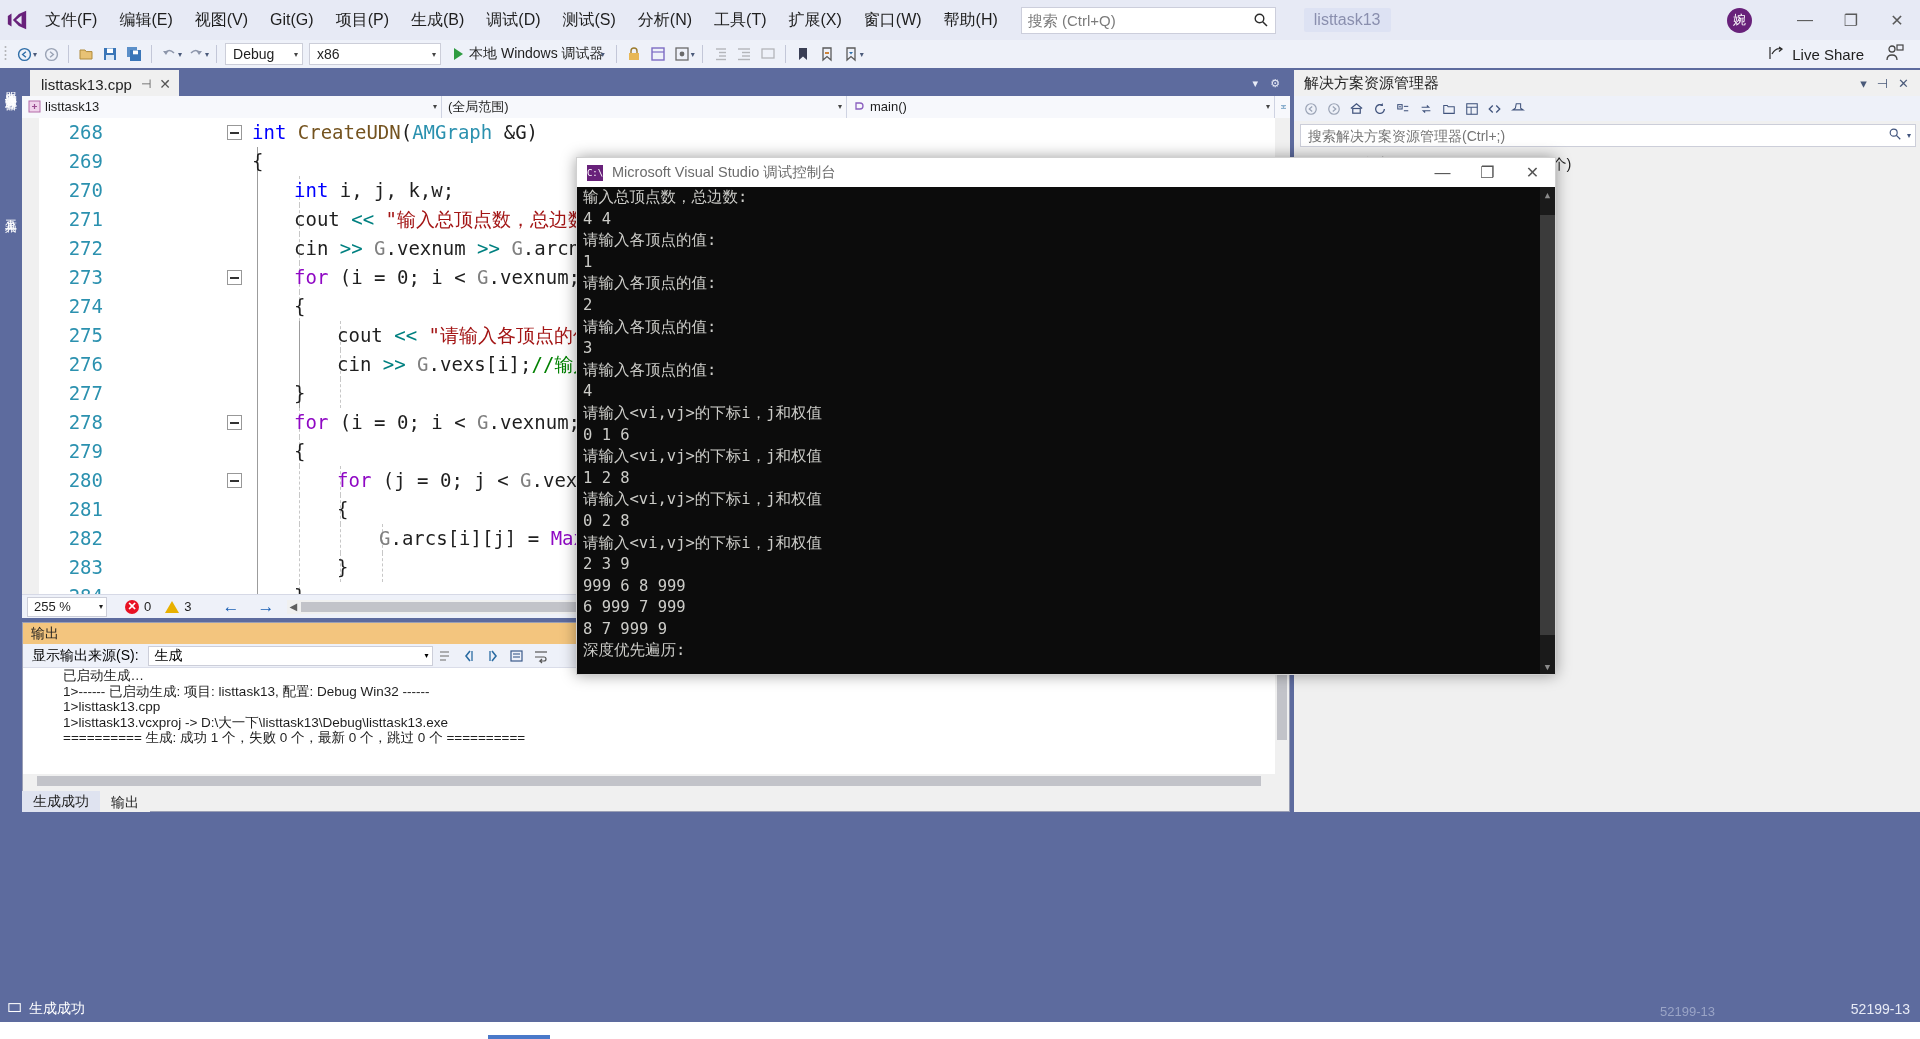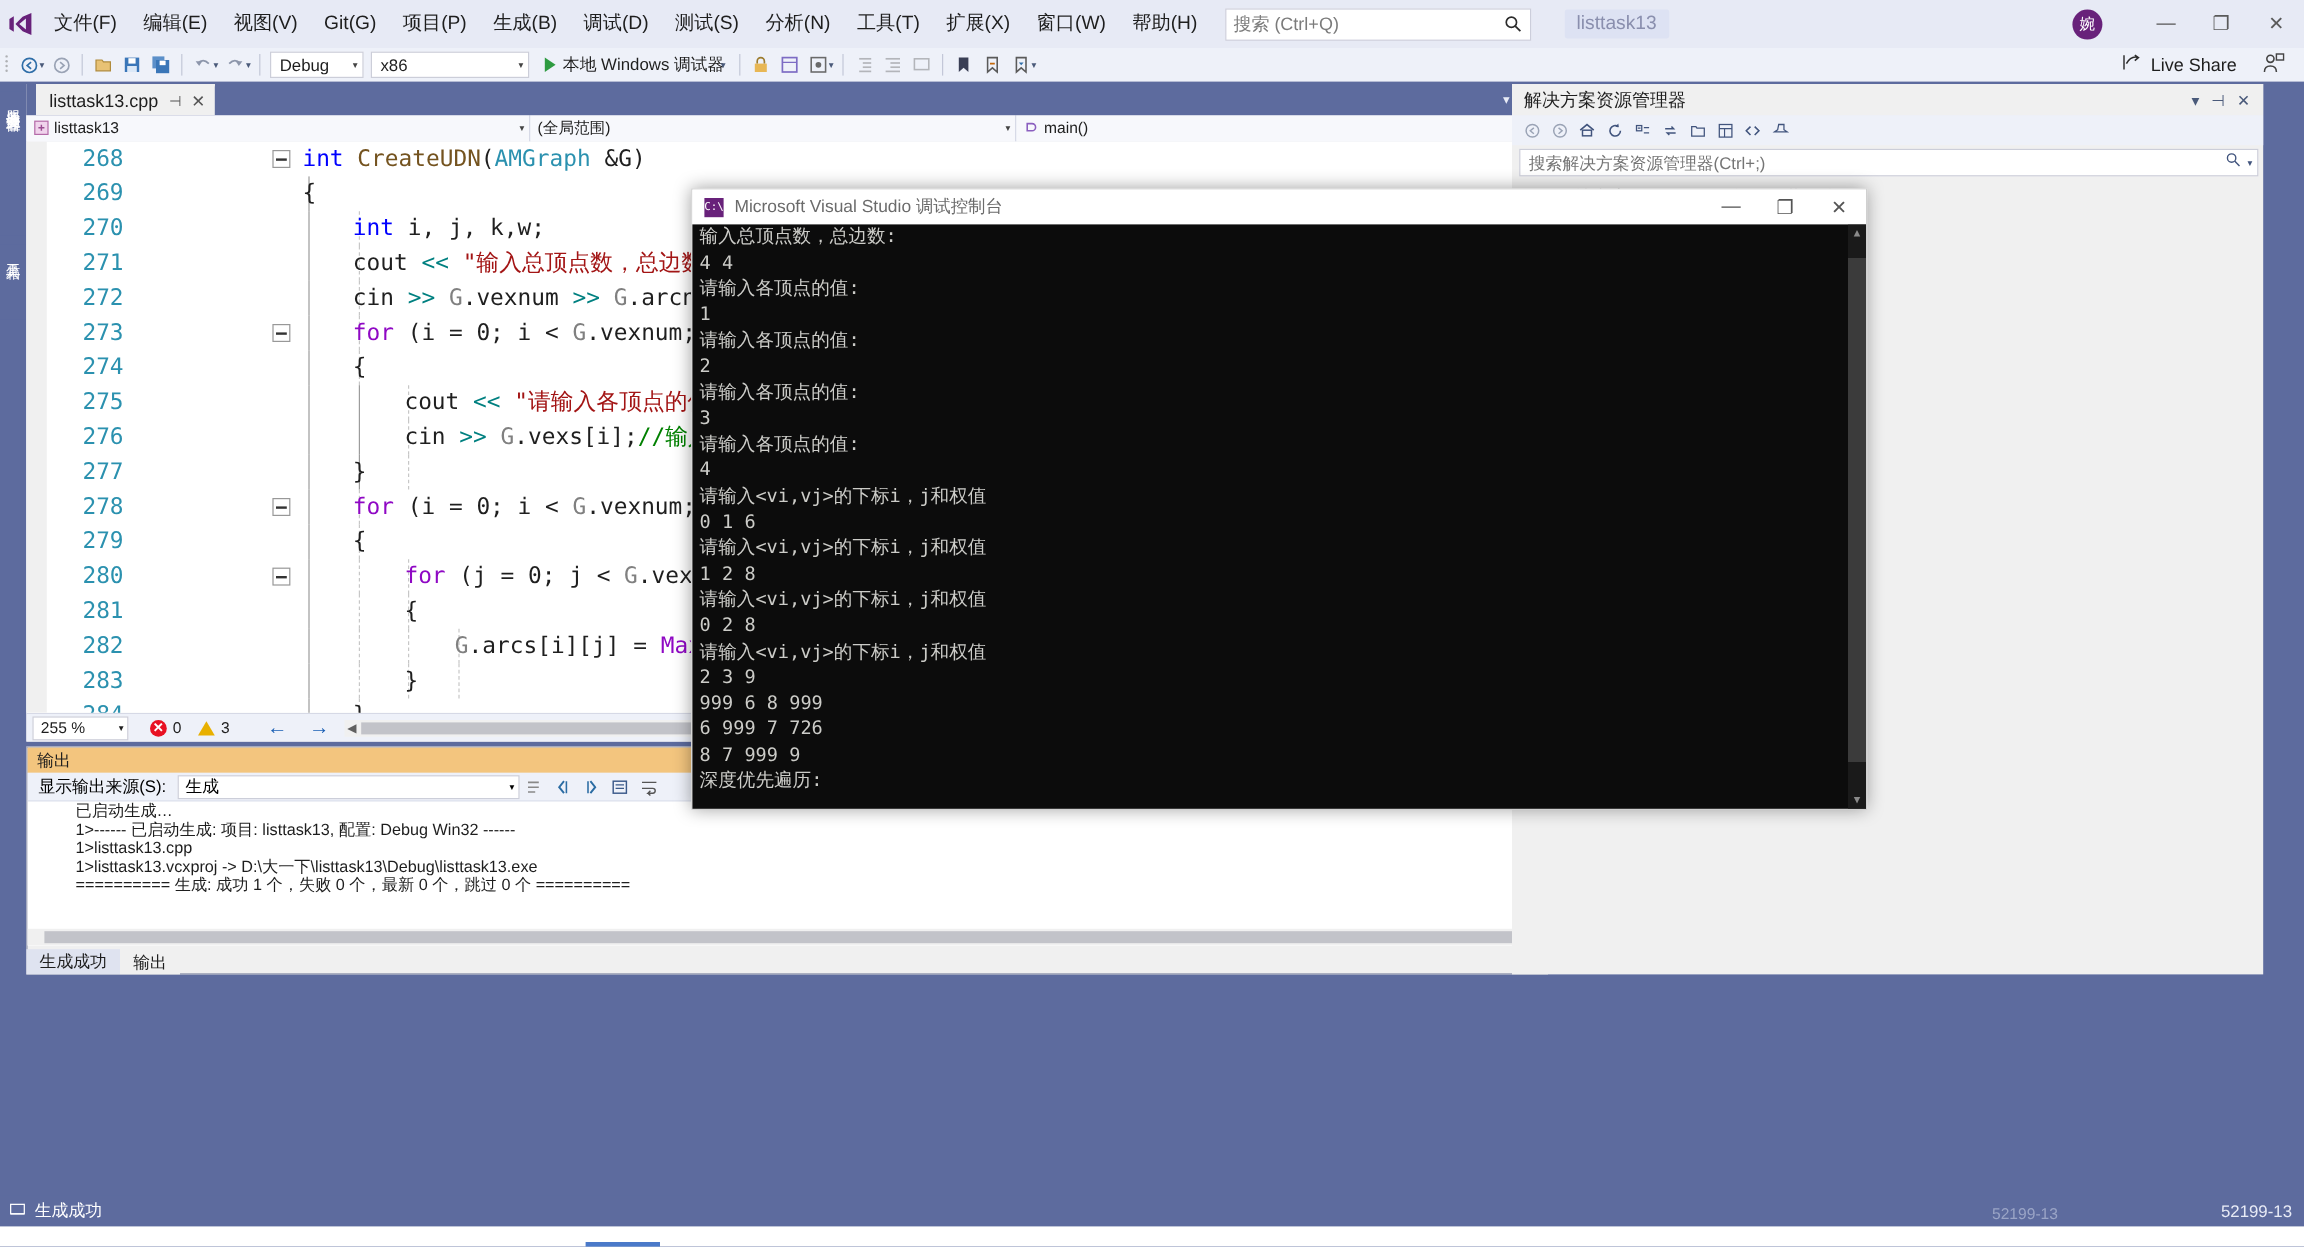--- a/index.html
+++ b/index.html
@@ -229,21 +229,21 @@
     position: absolute; left: 22px; top: 790px; height: 22px; display: flex; align-items: flex-end;
   }
   .out-tab {
     height: 21px; padding: 0 11px; font-size: 14px; color: #1e1e1e;
     display: flex; align-items: center; background: #dfe3f0;
   }
   .out-tab.active { background: #f0f0f0; border-top: 2px solid #f0f0f0; }
 
   
   .se-dock {
-    position: absolute; left: 1260px; top: 70px; width: 626px; height: 742px;
+    position: absolute; left: 1294px; top: 70px; width: 626px; height: 742px;
     background: #f0f0f0;
   }
   .se-title {
     height: 26px; background: #f0f0f0; display: flex; align-items: center;
     padding: 0 6px 0 10px; font-size: 15px; color: #1e1e1e;
   }
   .se-title .sp { flex: 1; }
   .se-title .ic { padding: 0 5px; color: #4a5a7a; font-size: 13px; }
   .se-toolbar {
     height: 25px; background: #eef1f9; display: flex; align-items: center; padding-left: 5px;
@@ -894,21 +894,21 @@
           <div class="con-line">4</div>
           <div class="con-line">请输入&lt;vi,vj&gt;的下标i，j和权值</div>
           <div class="con-line">0 1 6</div>
           <div class="con-line">请输入&lt;vi,vj&gt;的下标i，j和权值</div>
           <div class="con-line">1 2 8</div>
           <div class="con-line">请输入&lt;vi,vj&gt;的下标i，j和权值</div>
           <div class="con-line">0 2 8</div>
           <div class="con-line">请输入&lt;vi,vj&gt;的下标i，j和权值</div>
           <div class="con-line">2 3 9</div>
           <div class="con-line">999 6 8 999</div>
-          <div class="con-line">6 999 7 726</div>
+          <div class="con-line">6 999 7 999</div>
           <div class="con-line">8 7 999 9</div>
           <div class="con-line">深度优先遍历:</div>
         </div>
 
       <div class="con-vscroll">
         <div class="cup">▲</div>
         <div class="cthumb"></div>
         <div class="cdn">▼</div>
       </div>
     </div>

